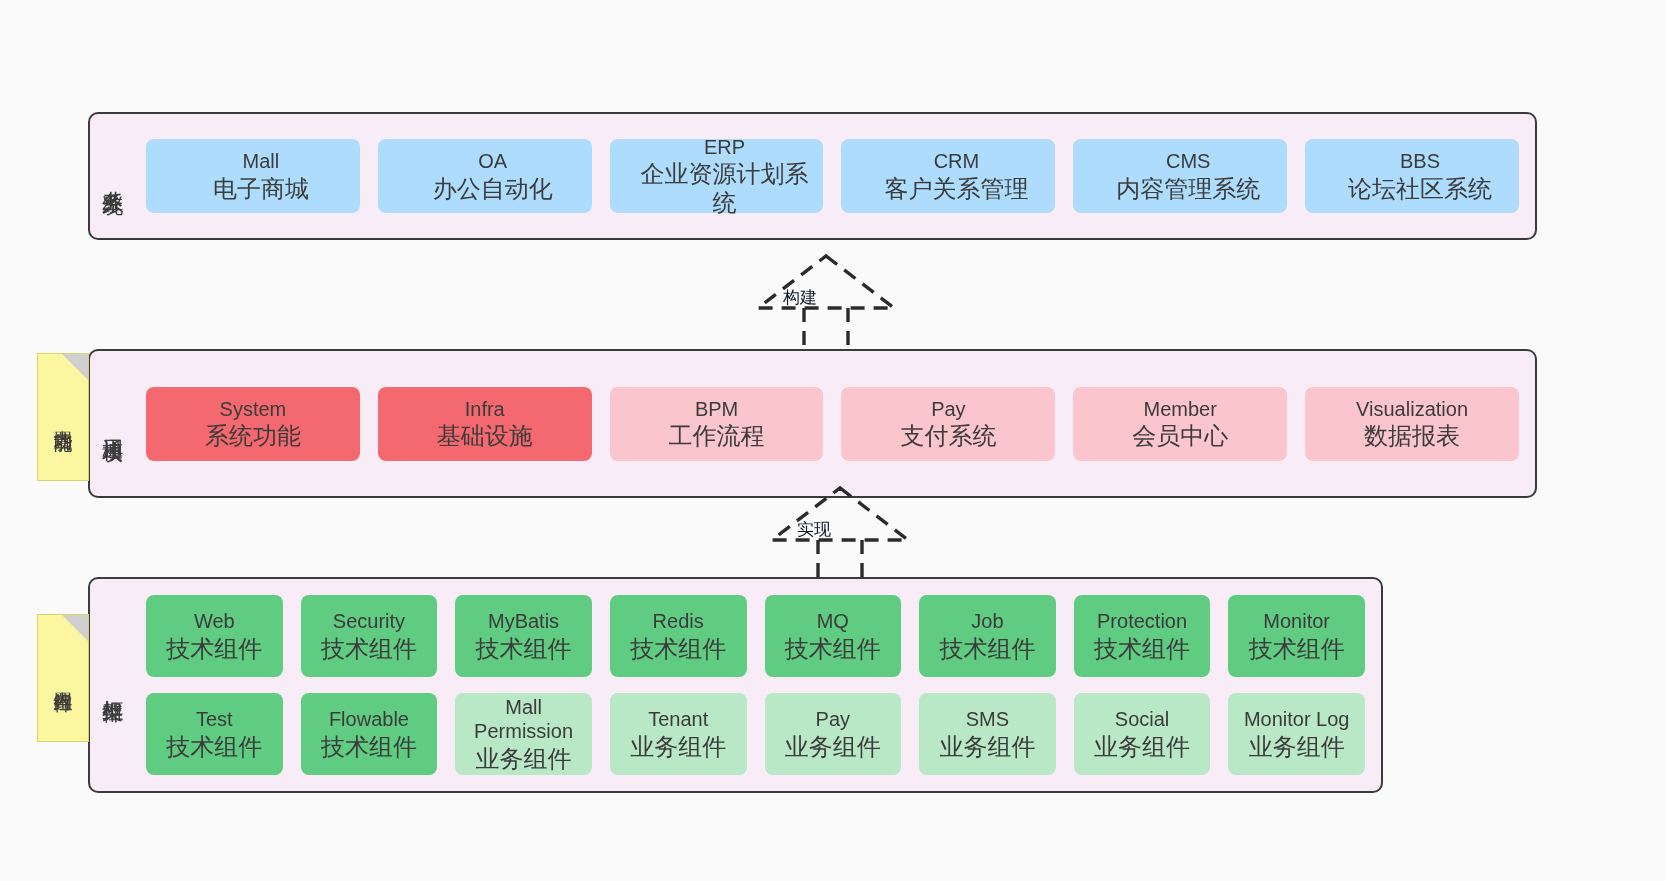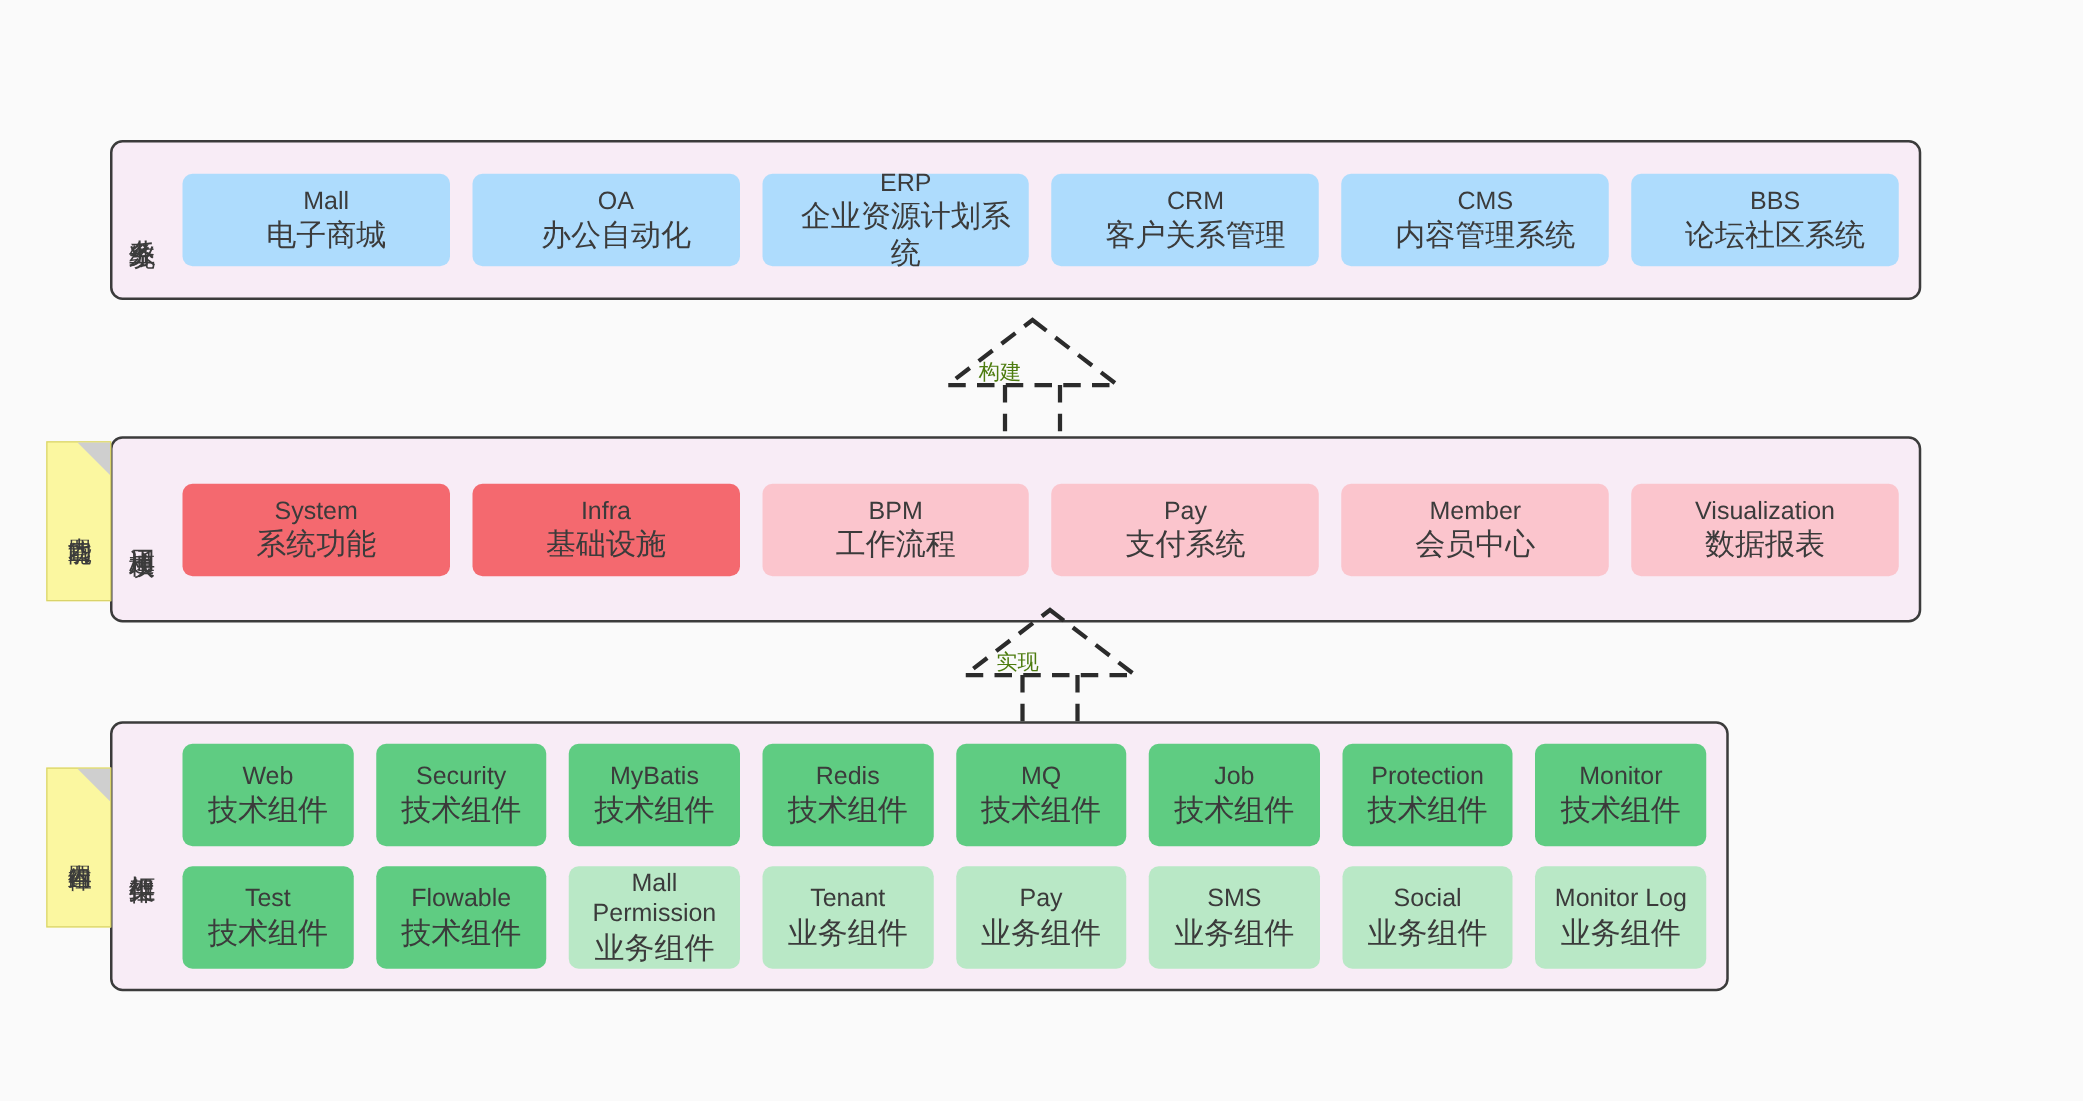--- a/index.html
+++ b/index.html
@@ -145,21 +145,21 @@
   #conn-build  { left: 746px; top: 252px; width: 180px; height: 98px; }
   #conn-impl   { left: 760px; top: 484px; width: 180px; height: 98px; }
 
   .connector .conn-label {
     position: absolute;
     left: 0;
     right: 0;
     top: 33px;
     text-align: center;
     font-size: 17px;
-    color: #4d7c0f;
+    color: #0f172a;
     background: transparent;
   }
   #conn-build .conn-label { left: 2px; top: 34px; width: 104px; text-align: center; }
   #conn-impl  .conn-label { left: 2px; top: 34px; width: 104px; text-align: center; }
 </style>
 </head>
 <body>
 
 <div id="canvas">
 

